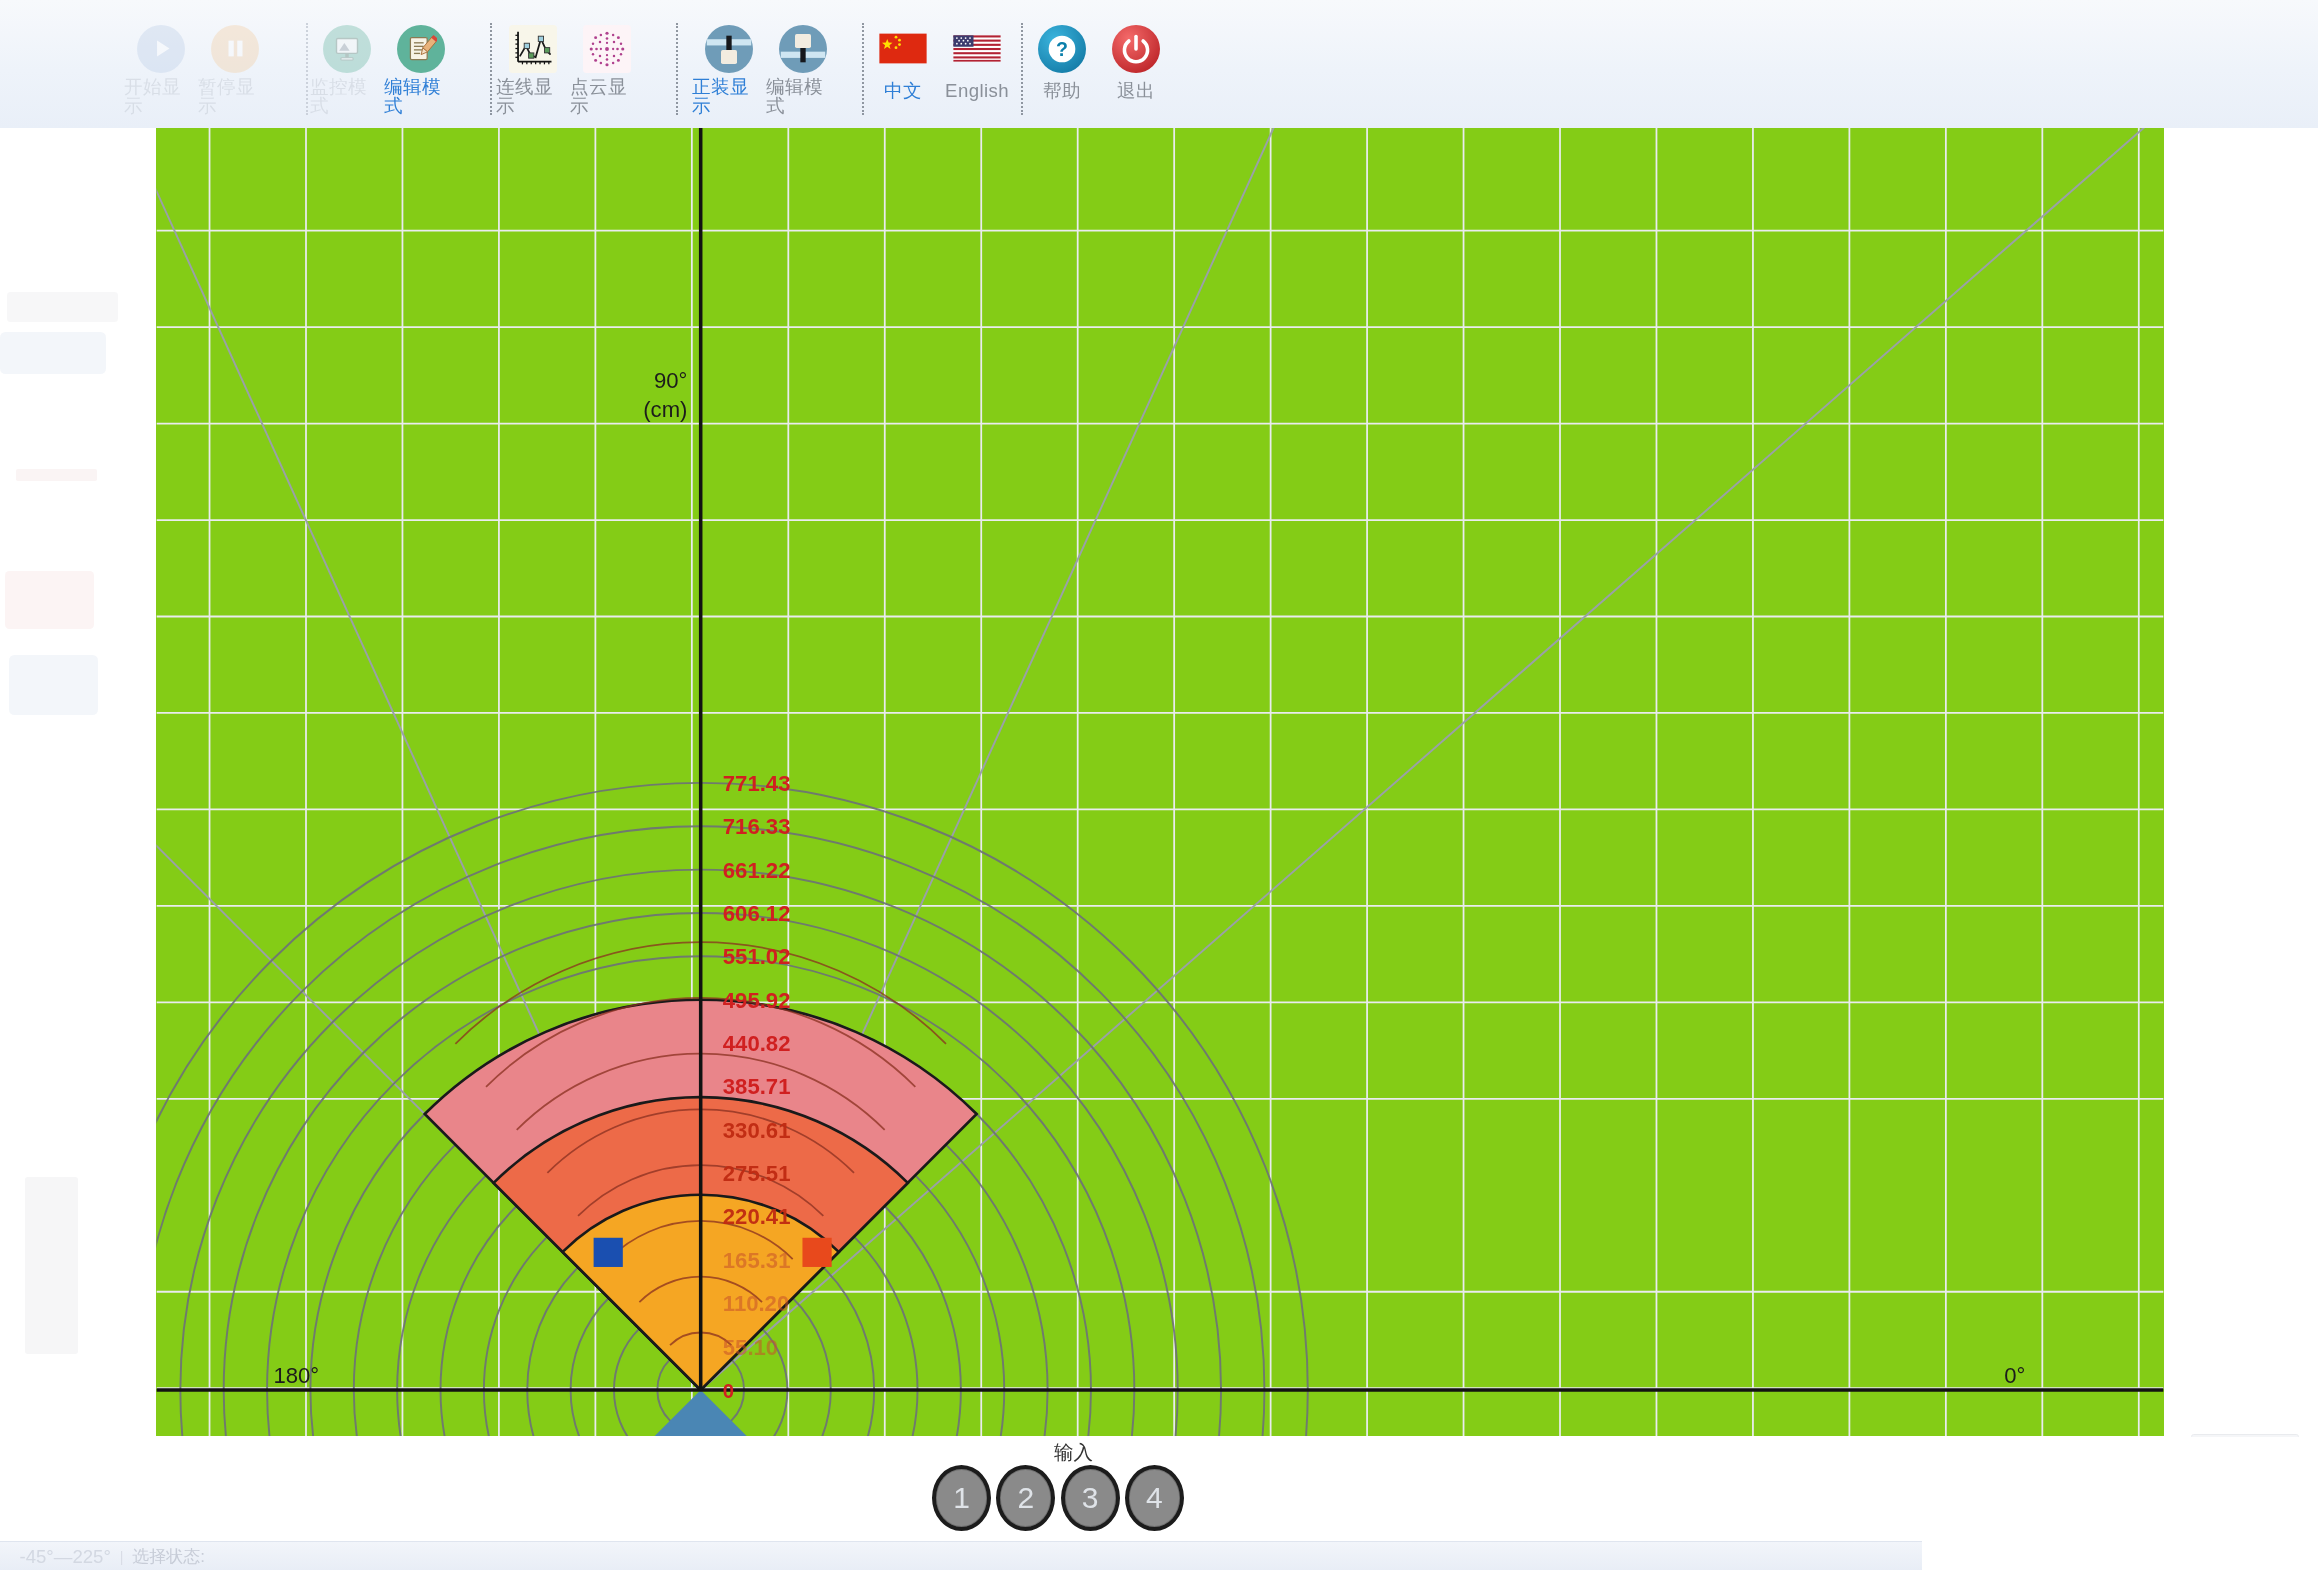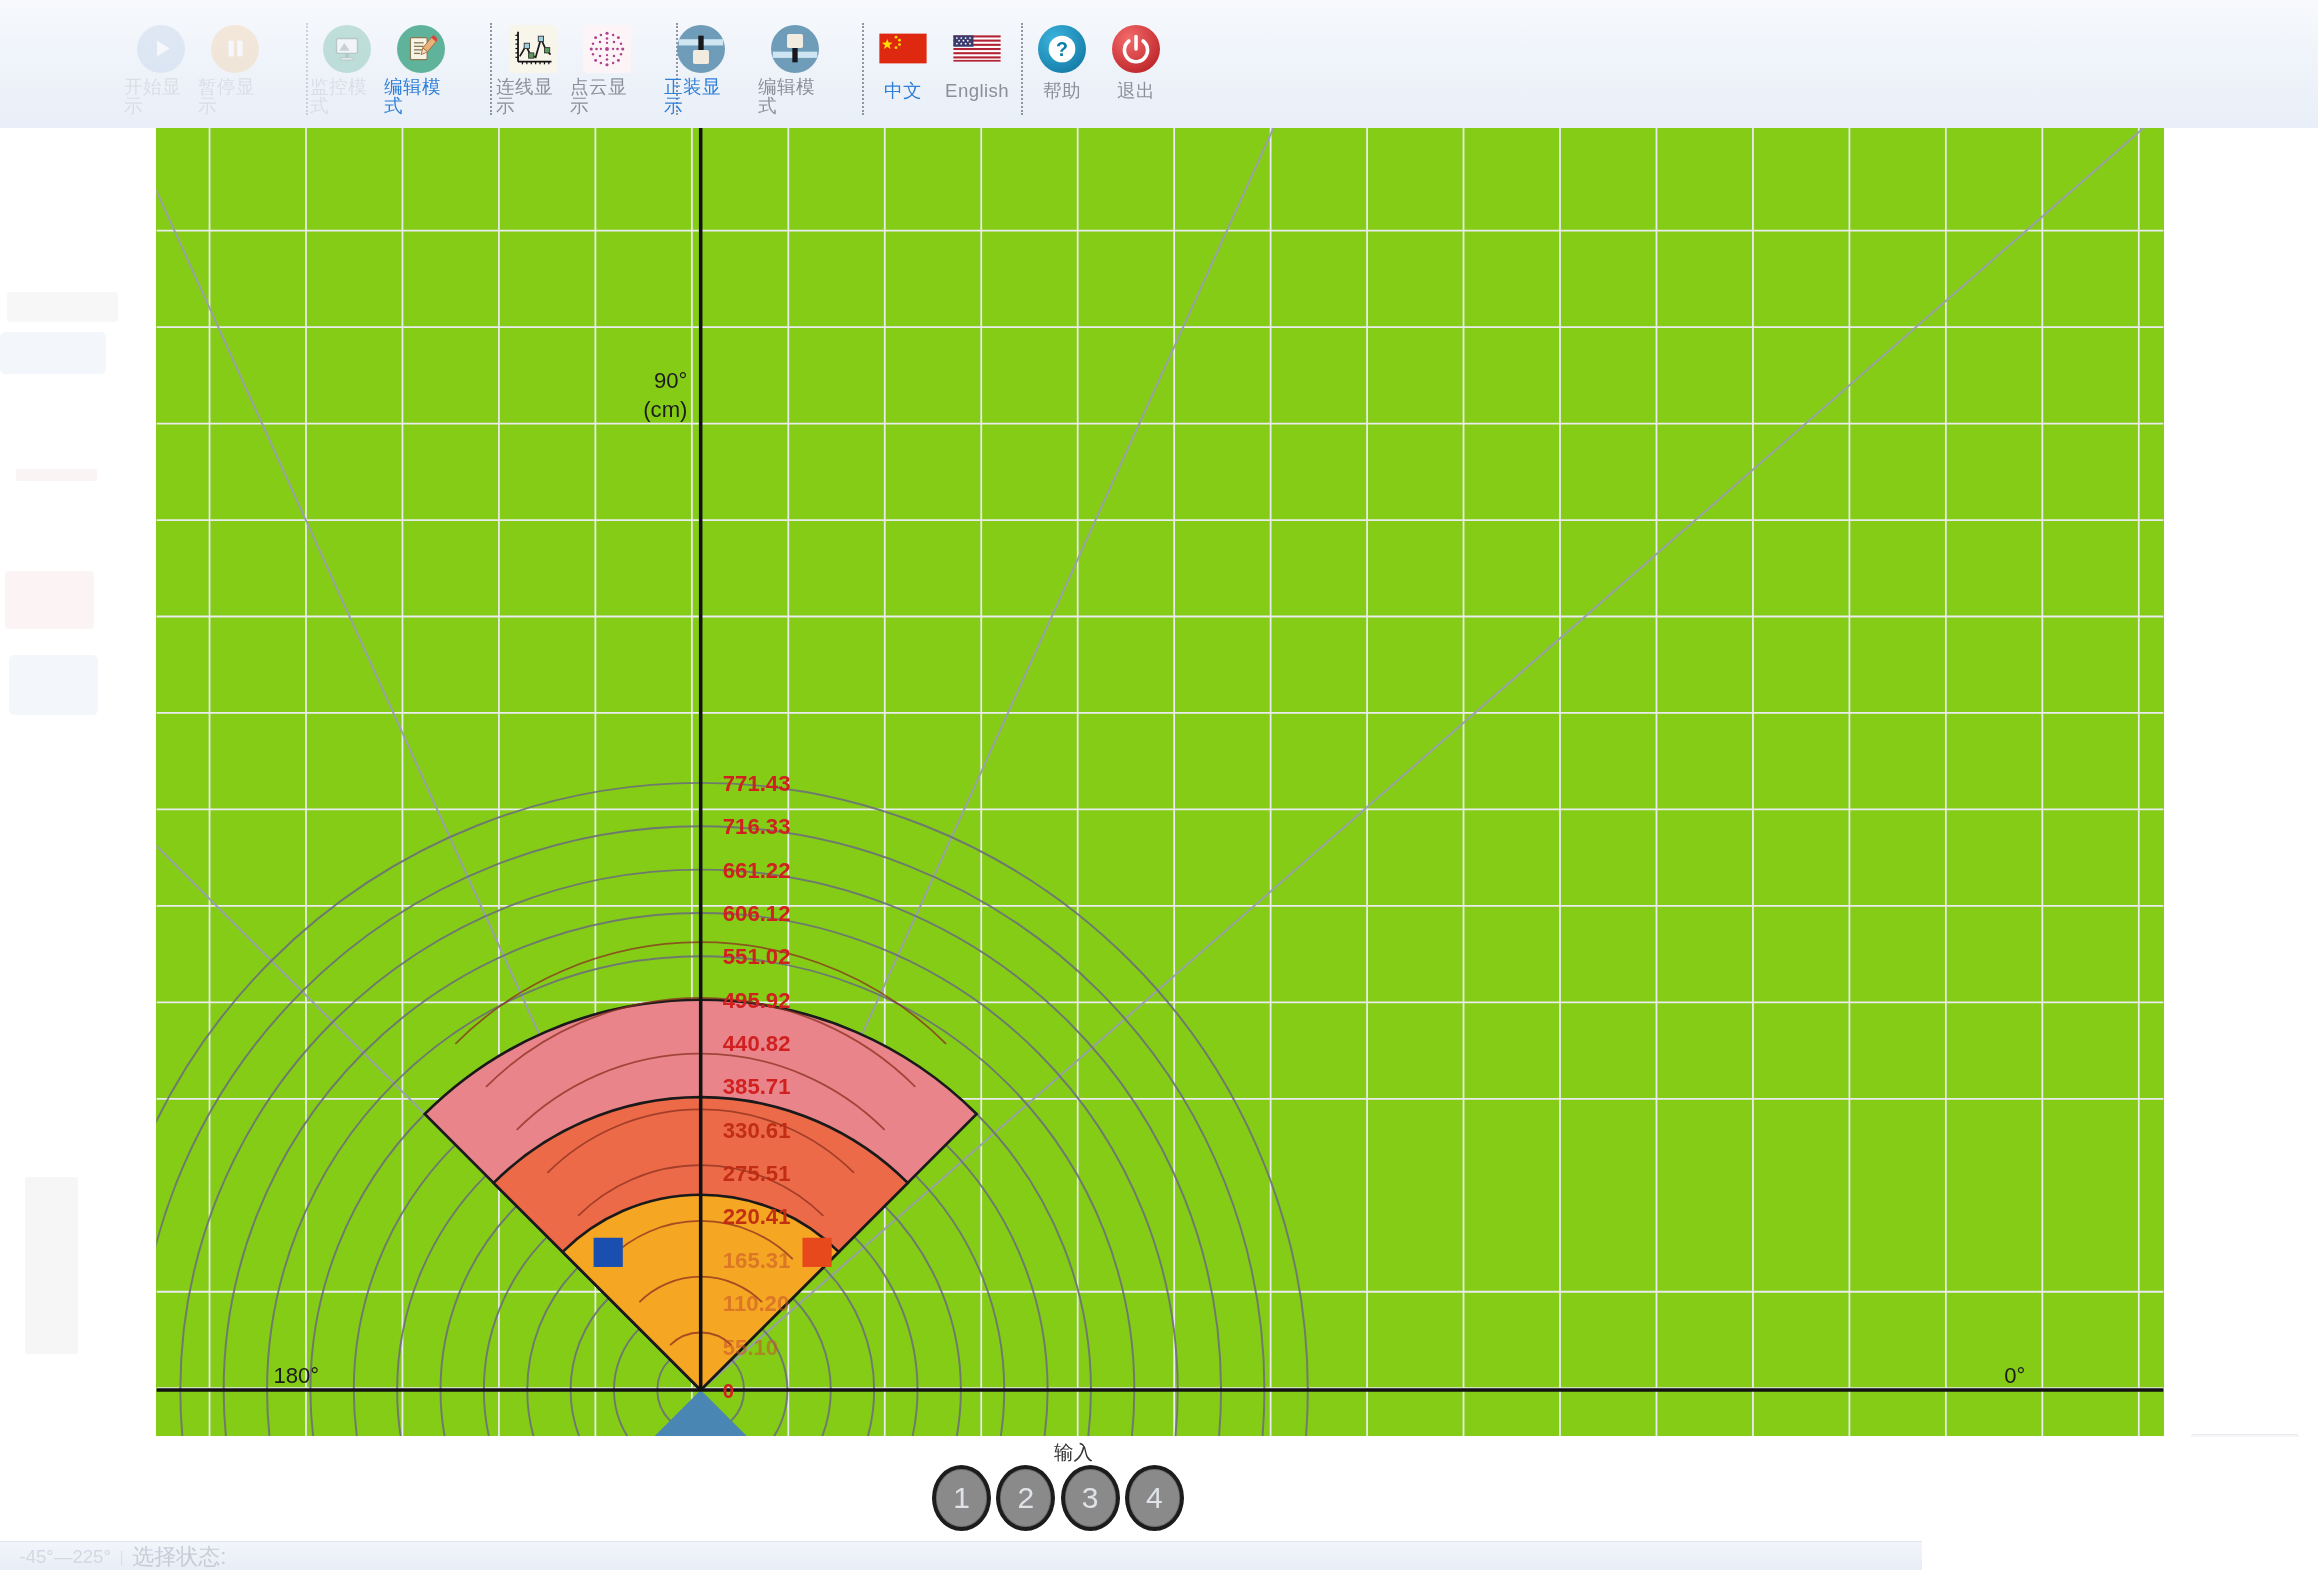--- a/index.html
+++ b/index.html
@@ -78,21 +78,21 @@
 
   
   #statusbar{
     position:absolute;left:0;top:1541px;width:1922px;height:29px;
     background:linear-gradient(180deg,#f2f5fa 0%,#e8edf6 100%);
     border-top:0.9px solid #dfe5ef;
     display:flex;align-items:center;
   }
   #statusbar .stxt{margin-left:19.5px;font-size:18.6px;color:#d3d8e2;white-space:nowrap;}
   #statusbar .sdiv{margin:0 8.9px;color:#d9dde6;}
-  #statusbar .stxt2{font-size:22px;color:#c7ccd7;}
+  #statusbar .stxt2{font-size:17px;color:#c7ccd7;}
 </style>
 </head>
 <body>
 
 <div id="titlebar">
   <div id="win-min" class="winctl">
     <span class="bar"></span>
   </div>
   <div id="win-max" class="winctl">
     <span class="sq1"></span>
@@ -251,21 +251,21 @@
           </g>
         </svg>
           </div>
       </div>
       <div class="tlbl">点云显示</div>
     </div>
   </div>
 
   <div class="tsep" style="position:absolute;left:662px;top:19.5px;"></div>
 
-  <div class="tgroup" style="left:664px;gap:20px;">
+  <div class="tgroup" style="left:692px;">
     <div class="tbtn active">
       <div class="tico">
         <div class="circ" style="background:#6f9cb8;"></div>
         <div class="glyph">
             <svg width="48" height="48" viewBox="0 0 54 54">
           <rect x="2" y="16" width="50" height="7" fill="#cfe6f2"></rect>
           <rect x="24" y="12" width="6" height="18" fill="#16181c"></rect>
           <rect x="18" y="28" width="18" height="16" rx="2" fill="#f2ece0"></rect>
         </svg>
           </div>

